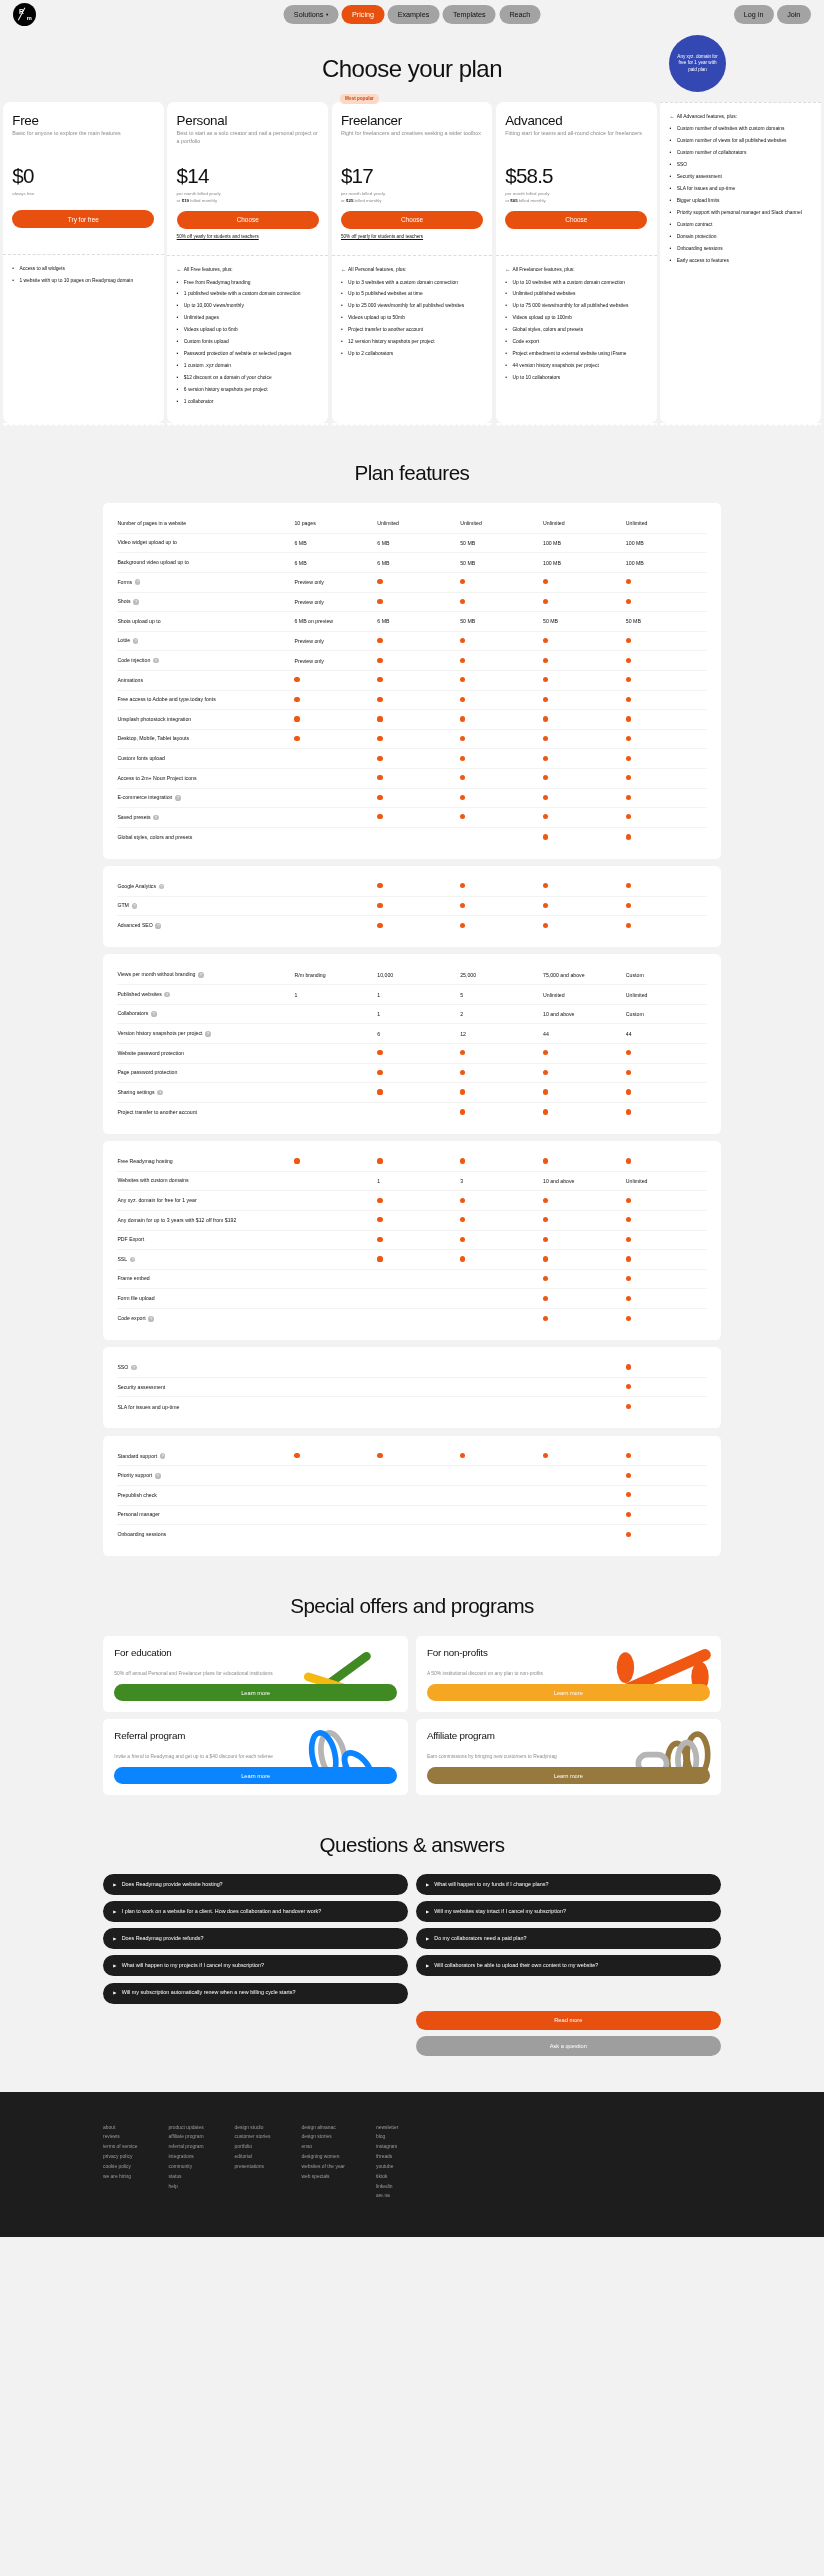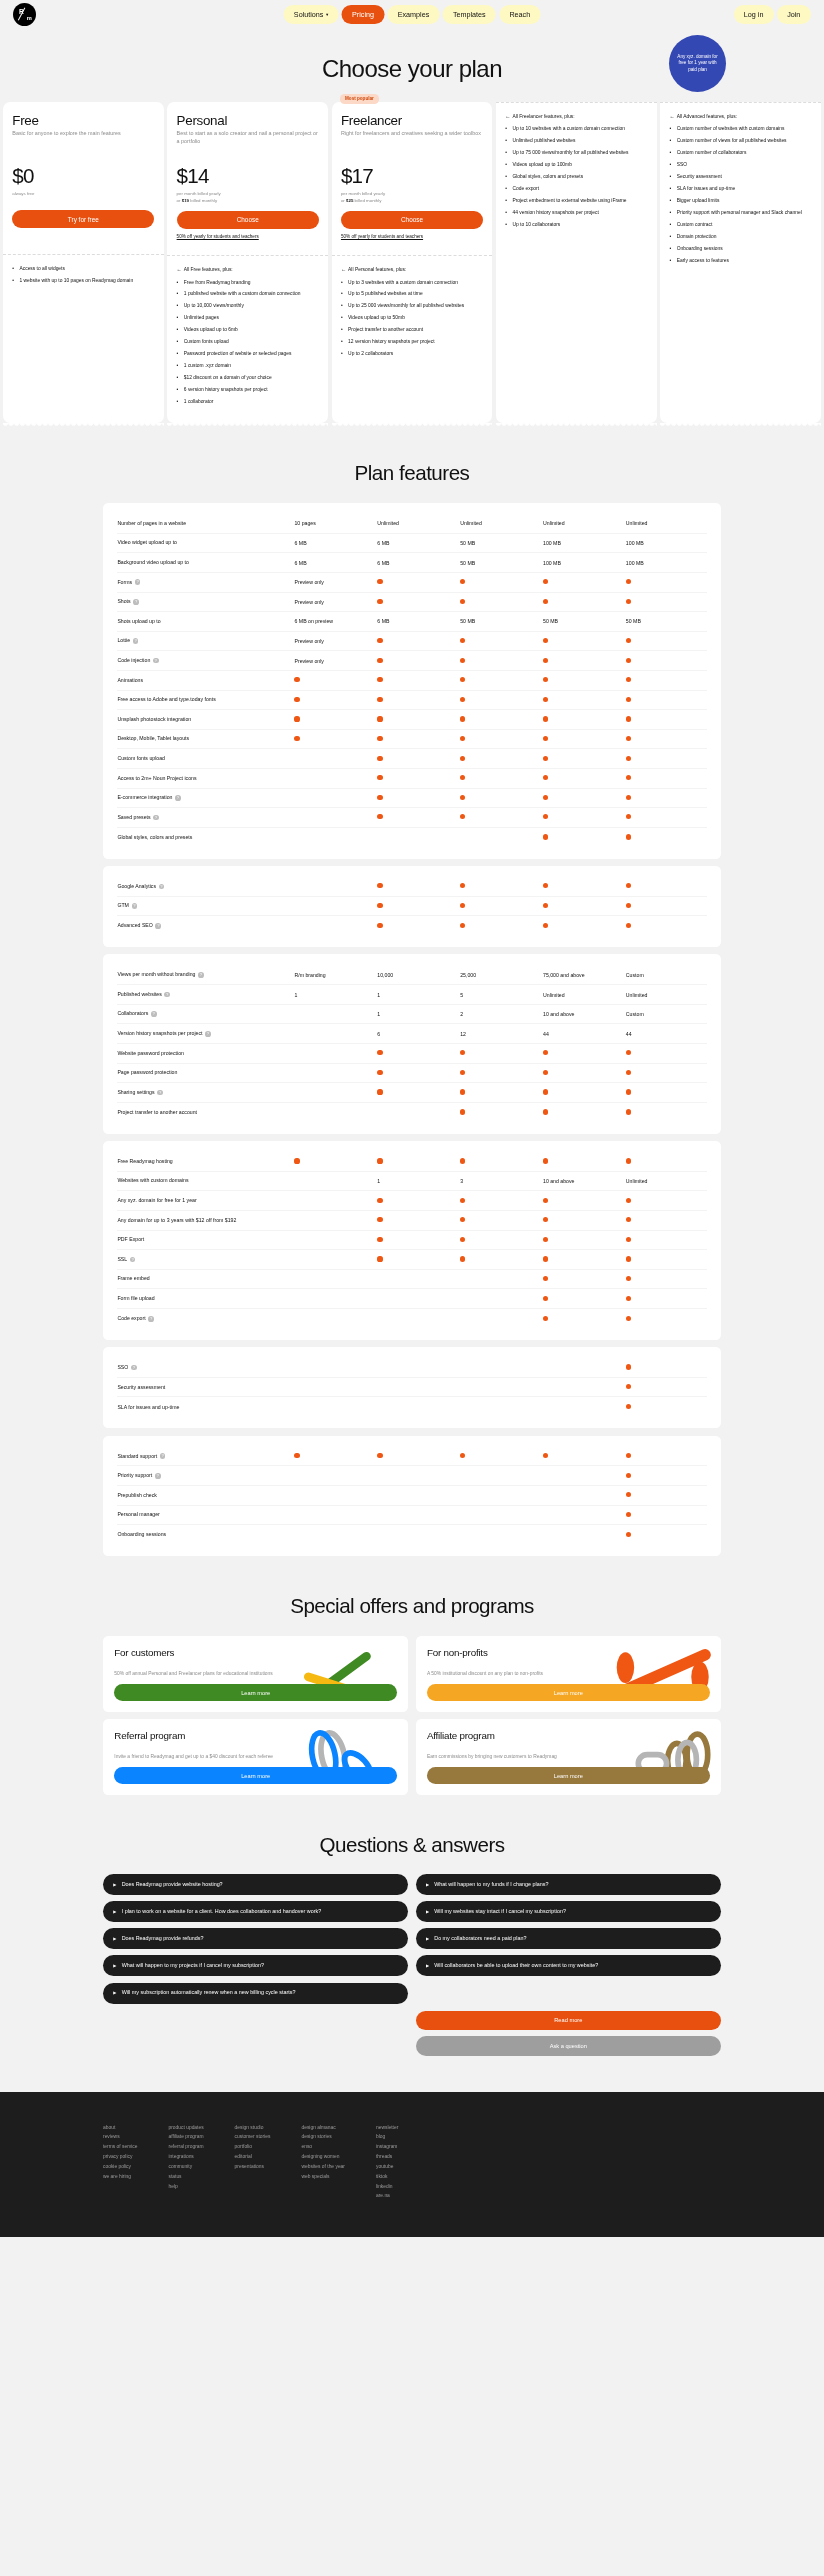--- a/index.html
+++ b/index.html
@@ -13,21 +13,21 @@
   
   .nav { height: 29px; display: flex; align-items: center; padding: 0 13.4px; position: relative; }
   .logo { width: 23px; height: 23px; border-radius: 50%; background: #000; color: #fff;
           display: flex; align-items: center; justify-content: center; position: relative; flex: none; }
   .logo .r { position: absolute; left: 5.7px; top: 4.6px; font-size: 6.7px; font-weight: 600; }
   .logo .slash { position: absolute; left: 7.2px; top: 4.1px; width: 1px; height: 14.4px; background: #fff;
                  transform: rotate(28deg); transform-origin: center; }
   .logo .m { position: absolute; right: 4.6px; bottom: 4.6px; font-size: 5.7px; font-weight: 600; }
   .nav-center { position: absolute; left: 50%; transform: translateX(-50%); display: flex; gap: 3.1px; }
   .nav-right { margin-left: auto; display: flex; gap: 3.1px; }
-  .pill { background: #fef9c3; border-radius: 10.3px; padding: 4.6px 10.3px; font-size: 7.2px; color: #111;
+  .pill { background: #a3a3a3; border-radius: 10.3px; padding: 4.6px 10.3px; font-size: 7.2px; color: #111;
           cursor: pointer; white-space: nowrap; display:flex; align-items:center; gap:2.6px; border: none; font-family: inherit;}
   .pill.active { background: #e8500f; color: #fff; }
   .caret { font-size: 4.6px; }
 
   
   .hero { position: relative; padding: 26px 0 18.5px; }
   .hero h1 { text-align: center; font-size: 24px; font-weight: 400; letter-spacing: -0.5px; }
   .badge-circle {
     position: absolute; right: 98px; top: 6.2px; width: 57px; height: 57px; border-radius: 50%;
     background: #3448b4; color: #fff; display: flex; align-items: center; justify-content: center;
@@ -275,20 +275,31 @@
           <span class="bul">•</span>
           <span>12 version history snapshots per project</span>
         </div>
         <div class="feat">
           <span class="bul">•</span>
           <span>Up to 2 collaborators</span>
         </div>
       </div>
     </div>
     <div class="card-wrap">
+      <div class="card-top">
+        <h2>Advanced</h2>
+        <div class="card-desc">Fitting start for teams and all-round choice for freelancers</div>
+        <div class="price">$58.5</div>
+        <div class="price-sub">
+          <div>per month billed yearly</div>
+          <div>or <b>$65</b> billed monthly</div>
+        </div>
+        <button class="cta">Choose</button>
+        <a class="student-link empty">-</a>
+      </div>
       <div class="dotted"></div>
       <div class="card-bottom">
         <div class="feat back">
           <span class="bul">←</span>
           <span>All Freelancer features, plus:</span>
         </div>
         <div class="feat">
           <span class="bul">•</span>
           <span>Up to 10 websites with a custom domain connection</span>
         </div>
@@ -870,21 +881,21 @@
     </div>
   </div>
 
 <h2 class="section-title">Special offers and programs</h2>
 <div class="offers" id="offers">
     <div class="offer">
       <div class="deco"><svg viewBox="0 0 210 105">
           <path d="M30 95 L135 18" stroke="#3f8a23" stroke-width="17" stroke-linecap="round" fill="none"></path>
           <path d="M22 58 L130 92" stroke="#f5b911" stroke-width="17" stroke-linecap="round" fill="none"></path>
         </svg></div>
-      <h3>For customers</h3>
+      <h3>For education</h3>
       <p>50% off annual Personal and Freelancer plans for educational institutions</p>
       <button class="learn" style="background: rgb(63, 138, 35);">Learn more</button>
     </div>
     <div class="offer">
       <div class="deco"><svg viewBox="0 0 210 105">
           <ellipse cx="30" cy="40" rx="17" ry="30" fill="#ef5713"></ellipse>
           <ellipse cx="175" cy="58" rx="17" ry="30" fill="#ef5713"></ellipse>
           <path d="M20 88 L185 15" stroke="#ef5713" stroke-width="22" stroke-linecap="round" fill="none"></path>
         </svg></div>
       <h3>For non-profits</h3>

